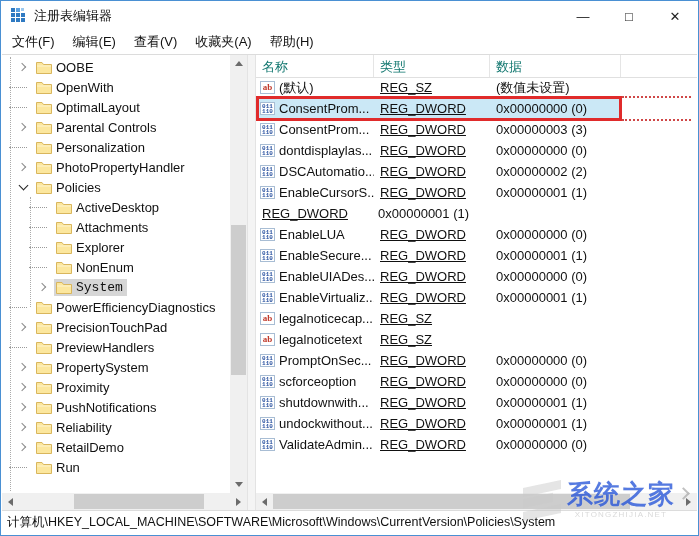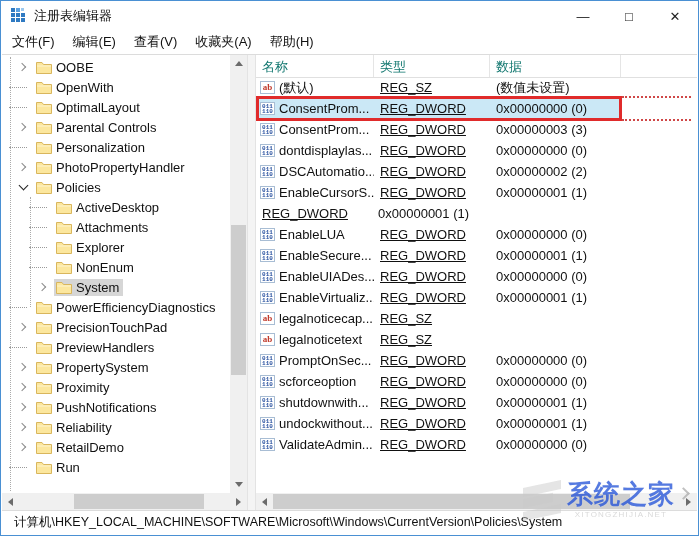--- a/index.html
+++ b/index.html
@@ -30,21 +30,21 @@
   .g2{left:28px;top:142px;height:110px;}
   .tree-row{height:20px;display:flex;align-items:center;font-size:13px;white-space:nowrap;position:relative;}
   .lv1{padding-left:13px;}
   .lv2{padding-left:33px;}
   .chev{width:16px;height:16px;flex:none;display:flex;align-items:center;justify-content:center;margin-right:3px;}
   .chev.collapsed::before{content:"";width:5px;height:5px;border-top:1.3px solid #8a8a8a;border-right:1.3px solid #8a8a8a;transform:rotate(45deg);margin-right:2px;}
   .chev.expanded::before{content:"";width:6px;height:6px;border-right:1.6px solid #222;border-bottom:1.6px solid #222;transform:rotate(45deg);margin-top:-3px;}
   .chev.none{justify-content:flex-start;}
   .chev.none::before{content:"";width:18px;margin-left:-6px;border-top:1px dotted #9a9a9a;}
   .titem{display:flex;align-items:center;gap:4px;padding:1px 4px 1px 2px;}
-  .titem.selected{background:#d6d6d6;}
+  .titem.selected{background:#d6d6d6;font-family:Liberation Mono, monospace;}
   .folder{width:16px;height:13px;flex:none;display:inline-block;}
   
   .vscroll{position:absolute;top:0;right:0;bottom:17px;width:17px;background:#f0f0f0;}
   .hscroll{position:absolute;left:0;right:0;bottom:0;height:17px;background:#f0f0f0;display:flex;}
   .sarrow{width:17px;height:17px;flex:none;display:flex;align-items:center;justify-content:center;}
   .sarrow.up::before{content:"";border-left:4px solid transparent;border-right:4px solid transparent;border-bottom:5px solid #6b6b6b;}
   .sarrow.down::before{content:"";border-left:4px solid transparent;border-right:4px solid transparent;border-top:5px solid #6b6b6b;}
   .sarrow.left::before{content:"";border-top:4px solid transparent;border-bottom:4px solid transparent;border-right:5px solid #6b6b6b;}
   .sarrow.right::before{content:"";border-top:4px solid transparent;border-bottom:4px solid transparent;border-left:5px solid #6b6b6b;}
   .vscroll .sarrow.down{position:absolute;bottom:0;}
@@ -68,21 +68,21 @@
   .lc-type{width:116px;padding-left:6px;text-decoration:underline;}
   .lc-data{width:131px;padding-left:6px;}
   .ico{width:15px;height:13px;border:1px solid #a8bdd4;background:#fff;display:inline-flex;flex-direction:column;align-items:center;justify-content:center;box-sizing:border-box;flex:none;}
   .ico.dword{font-family:"Liberation Mono",monospace;font-size:6px;line-height:5px;color:#2a52a0;font-weight:bold;}
   .ico.dword i{font-style:normal;display:block;}
   .ico.sz{font-size:9px;font-weight:bold;color:#c0392b;font-family:"Liberation Serif",serif;line-height:1;}
   
   .red-box{position:absolute;left:0;top:41px;width:366px;height:25px;border:3px solid #e02b2b;box-sizing:border-box;z-index:5;pointer-events:none;}
   .red-dots{position:absolute;left:366px;right:6px;top:41px;height:25px;border-top:2px dotted #cf4747;border-bottom:2px dotted #cf4747;box-sizing:border-box;z-index:5;pointer-events:none;}
   
-  .statusbar{position:absolute;left:1px;right:1px;bottom:1px;height:23px;border-top:1px solid #dcdcdc;font-size:12.5px;line-height:23px;padding-left:12px;background:#fff;white-space:nowrap;overflow:hidden;}
+  .statusbar{position:absolute;left:1px;right:1px;bottom:1px;height:23px;border-top:1px solid #dcdcdc;font-size:12.5px;line-height:23px;padding-left:5px;background:#fff;white-space:nowrap;overflow:hidden;}
   
   .watermark{position:absolute;right:2px;bottom:2px;width:175px;height:70px;z-index:9;pointer-events:none;opacity:.75;display:flex;align-items:center;}
   .wm-flag{position:relative;width:44px;height:40px;flex:none;margin-right:2px;}
   .wm-flag i{position:absolute;background:#c9c9c9;opacity:.65;transform:skewY(-12deg);}
   .wm-flag i:nth-child(1){left:2px;top:6px;width:38px;height:9px;}
   .wm-flag i:nth-child(2){left:2px;top:18px;width:30px;height:9px;}
   .wm-flag i:nth-child(3){left:2px;top:30px;width:38px;height:9px;}
   .wm-text{display:flex;flex-direction:column;align-items:center;}
   .wm-title{font-size:26px;font-weight:bold;color:#1d4ed8;letter-spacing:1px;text-shadow:0 0 1px #e8e8e8;white-space:nowrap;}
   .wm-sub{font-size:8px;letter-spacing:1.2px;color:#cdcdcd;margin-top:-2px;white-space:nowrap;}

